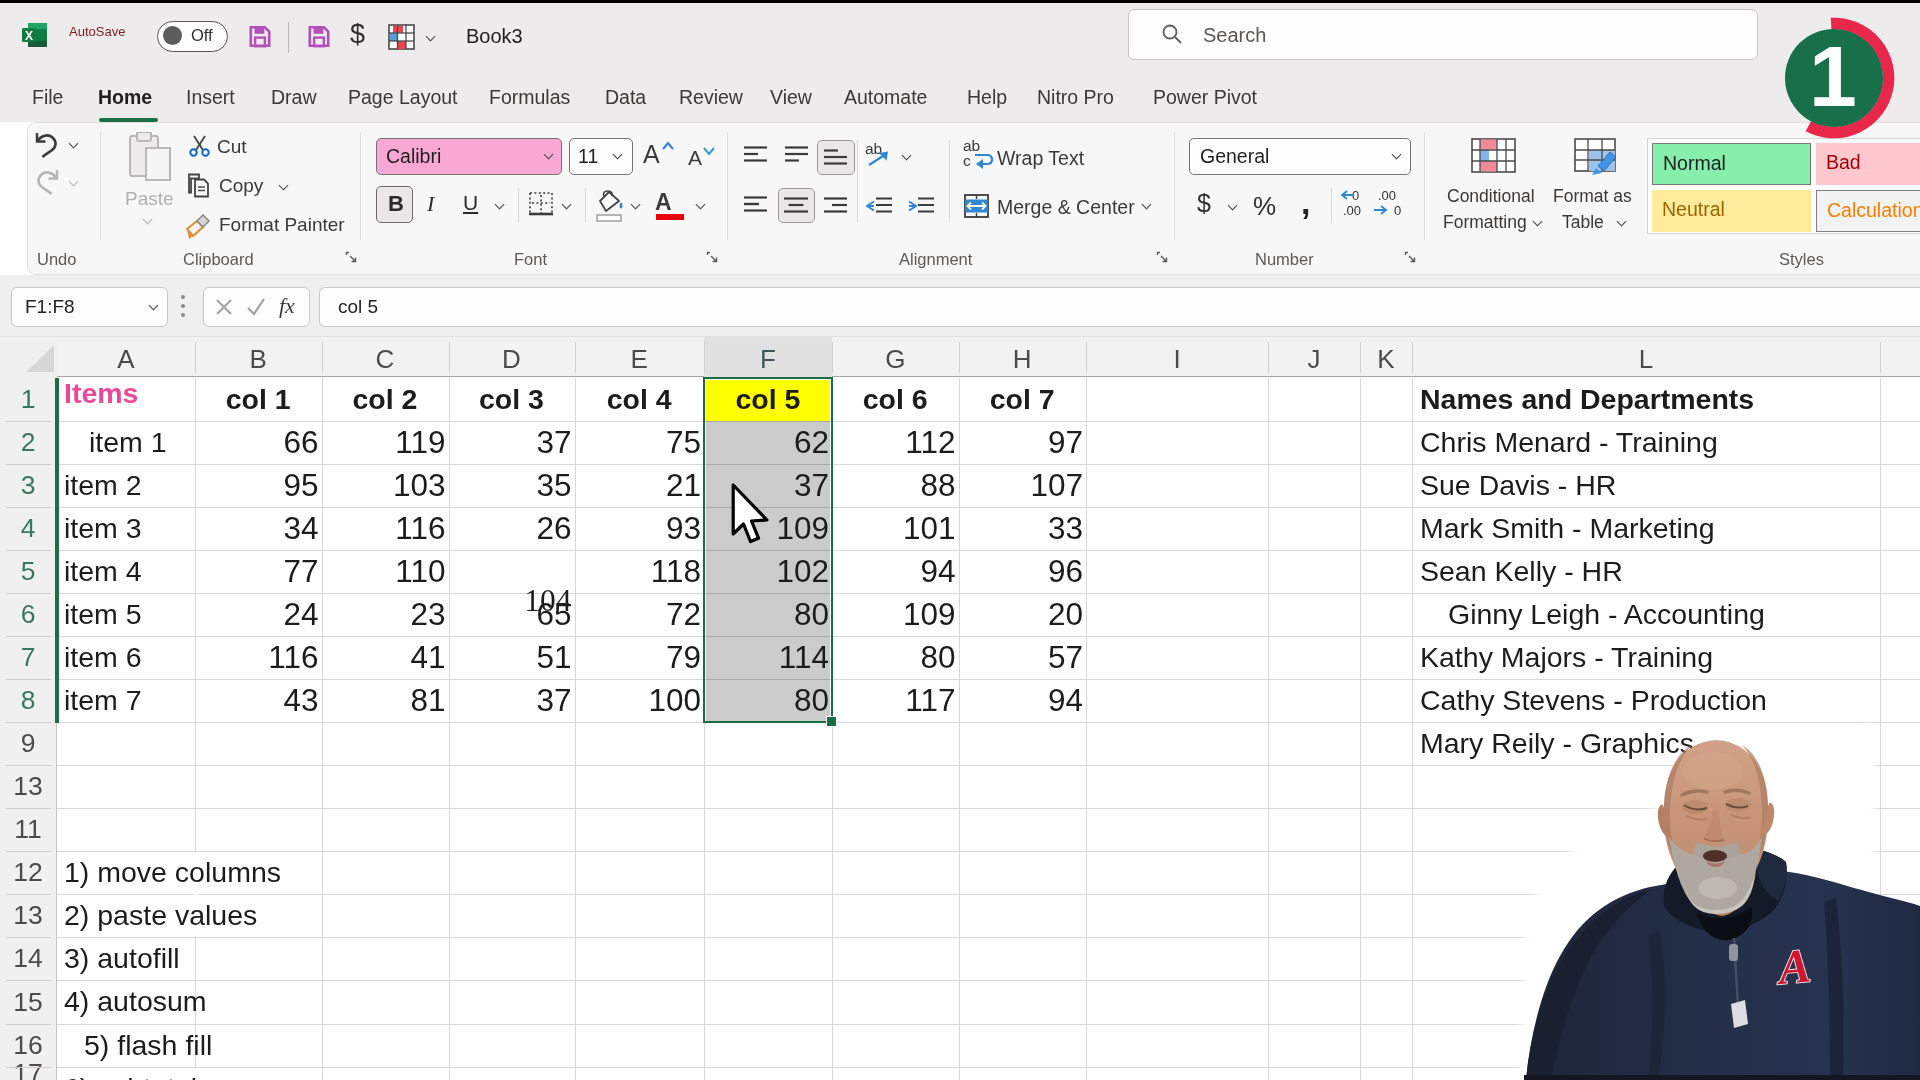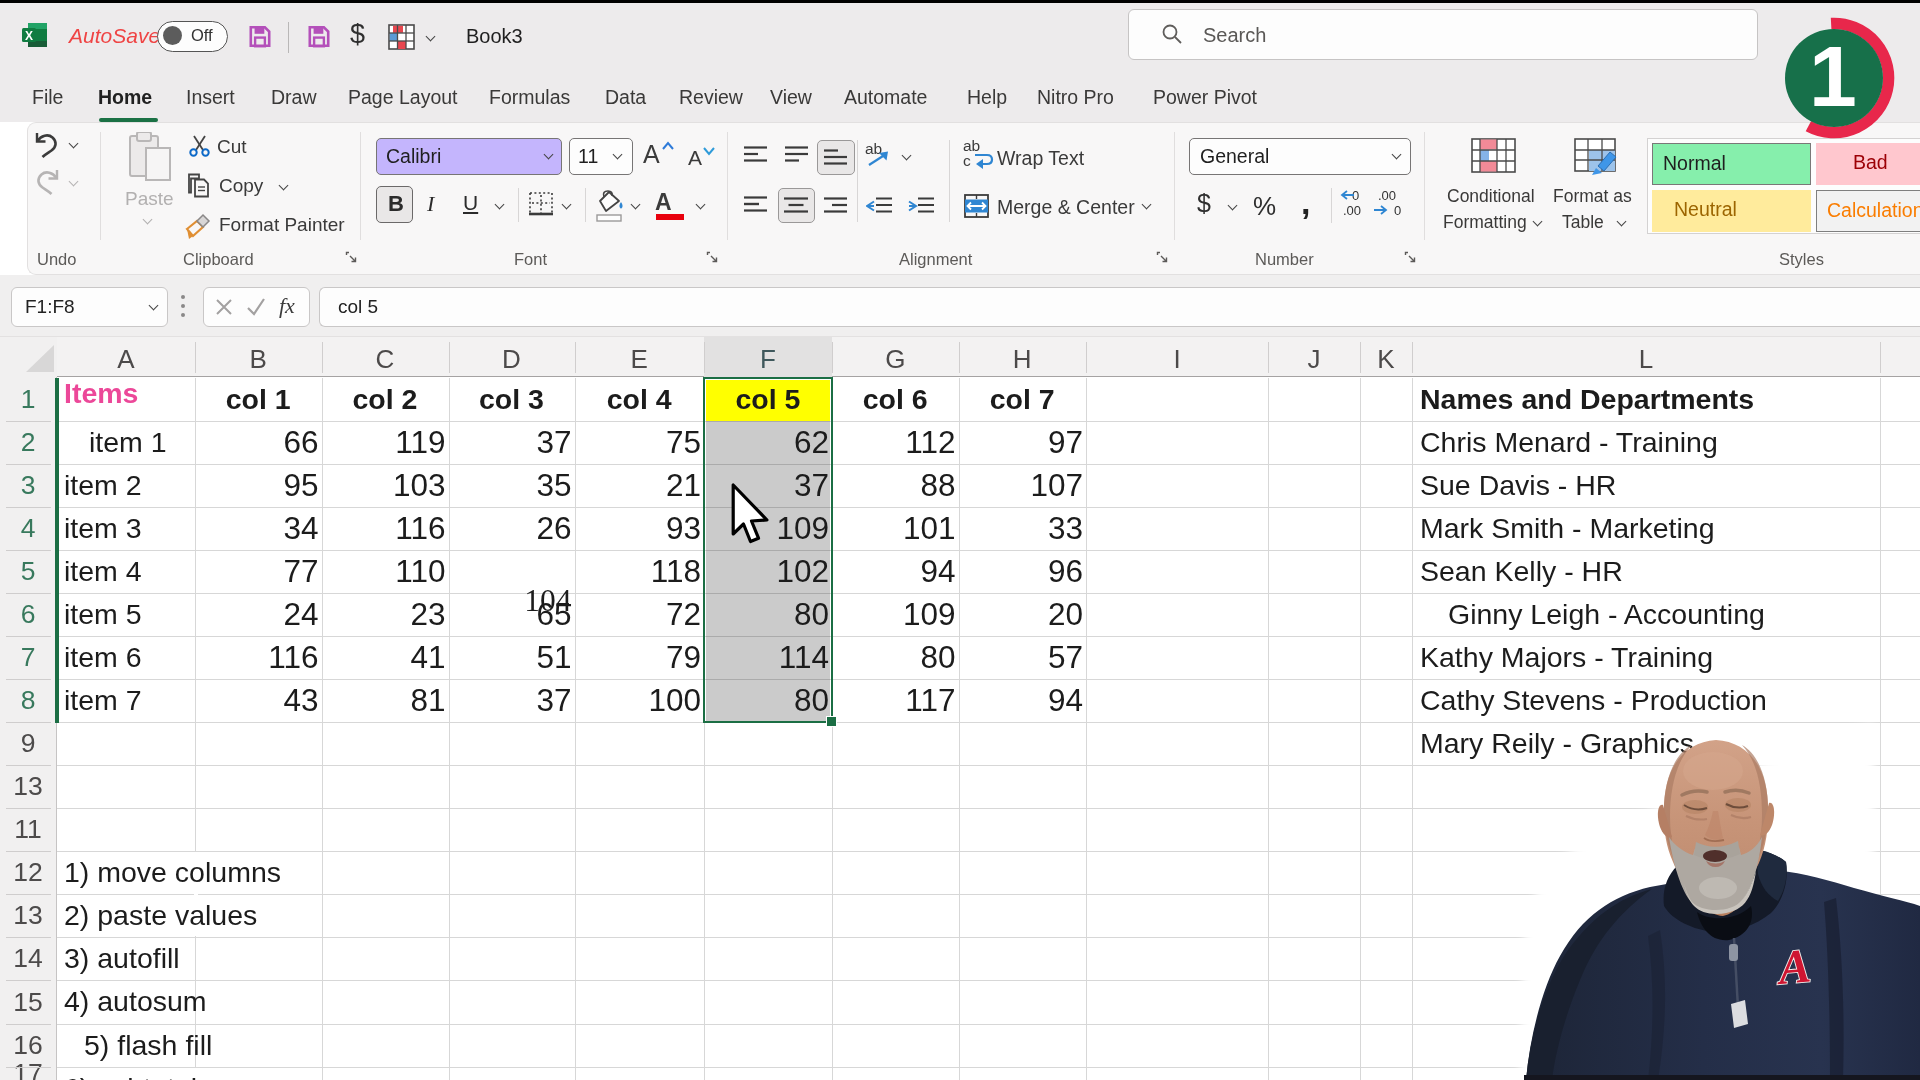--- a/index.html
+++ b/index.html
@@ -20,21 +20,21 @@
 
   <div id="qat">
 
     <svg class="abs" style="left:22px;top:23px;" width="25" height="24" viewBox="0 0 25 24">
       <rect x="6" y="0" width="19" height="24" rx="2" fill="#107c41"></rect>
       <rect x="6" y="0" width="19" height="6" fill="#21a366"></rect>
       <rect x="6" y="18" width="19" height="6" fill="#185c37"></rect>
       <rect x="0" y="5" width="14" height="14" rx="1.5" fill="#107c41"></rect>
       <text x="7" y="16.5" font-size="12" font-weight="bold" fill="#fff" text-anchor="middle">X</text>
     </svg>
-    <div class="abs" style="left:69px;top:24px;font-size:21px;color:#ef4444;font-style:italic;">AutoSave</div>
+    <div class="abs" style="left:69px;top:24px;font-size:13px;color:#7f1d1d;">AutoSave</div>
 
     <div class="abs" style="left:157px;top:21px;width:71px;height:31px;border:1.6px solid #555;border-radius:16px;background:#fdfdfd;">
       <div class="abs" style="left:5px;top:4px;width:19px;height:19px;border-radius:50%;background:#5c5c5c;"></div>
       <div class="abs" style="left:33px;top:4px;font-size:16.5px;color:#333;">Off</div>
     </div>
 
     <svg class="abs" style="left:247px;top:23px;" width="26" height="27" viewBox="0 0 24 24">
       <path d="M3.5 3.5 h13 l4 4 v13 h-17 z" fill="none" stroke="#b450ba" stroke-width="2.4"></path>
       <rect x="7" y="3.5" width="9" height="6" fill="#b450ba"></rect>
       <rect x="7.5" y="13" width="9" height="8" fill="none" stroke="#b450ba" stroke-width="2.2"></rect>
@@ -149,21 +149,21 @@
   <div class="abs" style="left:219px;top:175px;font-size:19px;color:#3a3a3a;">Copy</div>
   <span class="chv abs" style="left:280px;top:182px;"></span>
 
   <svg class="abs" style="left:185px;top:212px;" width="27" height="28" viewBox="0 0 27 28">
     <path d="M2 17 L12 9 L18 15 L8 24 Z" fill="none" stroke="#e08f33" stroke-width="2.2"></path>
     <path d="M12 9 L18 3 L24 9 L18 15 Z" fill="#d8d6d6" stroke="#8a8888" stroke-width="1.5"></path>
     <path d="M2 17 L8 24 L4 27 Z" fill="#e08f33"></path>
   </svg>
   <div class="abs" style="left:219px;top:214px;font-size:19px;color:#3a3a3a;">Format Painter</div>
 
-  <div class="abs" style="left:376px;top:138px;width:186px;height:37px;background:#c4b5fd;border:1px solid #777575;border-radius:5px;">
+  <div class="abs" style="left:376px;top:138px;width:186px;height:37px;background:#f9a8d4;border:1px solid #777575;border-radius:5px;">
     <div class="abs" style="left:9px;top:6px;font-size:19.5px;color:#1f1f1f;">Calibri</div>
     <span class="chv abs" style="left:168px;top:12px;"></span>
   </div>
   <div class="abs" style="left:569px;top:138px;width:64px;height:37px;background:#fdfdfd;border:1px solid #777575;border-radius:5px;">
     <div class="abs" style="left:8px;top:6px;font-size:19.5px;color:#1f1f1f;">11</div>
     <span class="chv abs" style="left:44px;top:12px;"></span>
   </div>
   <div class="abs" style="left:643px;top:140px;font-size:25px;color:#3b3b3b;">A</div>
   <svg class="abs" style="left:662px;top:141px;" width="12" height="9" viewBox="0 0 12 9">
       <path d="M1 8 L6 2 L11 8" fill="none" stroke="#2f7bd9" stroke-width="2"></path>
@@ -344,24 +344,24 @@
   </svg>
   <div class="abs" style="left:1553px;top:186px;font-size:17.5px;color:#3a3938;">Format as</div>
   <div class="abs" style="left:1562px;top:212px;font-size:17.5px;color:#3a3938;">Table</div>
   <span class="chv abs" style="left:1618px;top:218px;"></span>
 
   <div class="abs" style="left:1647px;top:138px;width:273px;height:96px;background:#fdfdfd;border:1px solid #d4d2d2;border-right:none;"></div>
   <div class="abs" style="left:1652px;top:143px;width:159px;height:42px;background:#86efac;border:1.6px solid #7a7878;">
     <div class="abs" style="left:10px;top:8px;font-size:19.5px;color:#1f1f1f;">Normal</div>
   </div>
   <div class="abs" style="left:1816px;top:143px;width:104px;height:42px;background:#ffc7ce;">
-    <div class="abs" style="left:10px;top:8px;font-size:19.5px;color:#9c0006;margin-left:27px;">Bad</div>
+    <div class="abs" style="left:10px;top:8px;font-size:19.5px;color:#9c0006;">Bad</div>
   </div>
   <div class="abs" style="left:1652px;top:190px;width:159px;height:42px;background:#ffeb9c;">
-    <div class="abs" style="left:10px;top:8px;font-size:19.5px;color:#9c6500;margin-left:12px;">Neutral</div>
+    <div class="abs" style="left:10px;top:8px;font-size:19.5px;color:#9c6500;">Neutral</div>
   </div>
   <div class="abs" style="left:1816px;top:190px;width:104px;height:42px;background:#f2f2f2;border:1px solid #7f7f7f;border-right:none;">
     <div class="abs" style="left:10px;top:8px;font-size:19.5px;color:#fa7d00;">Calculation</div>
   </div>
 
   <div class="abs" style="left:0;top:275px;width:1920px;height:62px;background:#f0efef;border-bottom:1px solid #e3e1e1;"></div>
   <div class="abs" style="left:11px;top:287px;width:157px;height:40px;background:#fdfdfd;border:1px solid #c9c7c7;border-radius:6px;">
     <div class="abs" style="left:13px;top:8px;font-size:19px;color:#222;">F1:F8</div>
     <span class="chv abs" style="left:138px;top:14px;"></span>
   </div>

